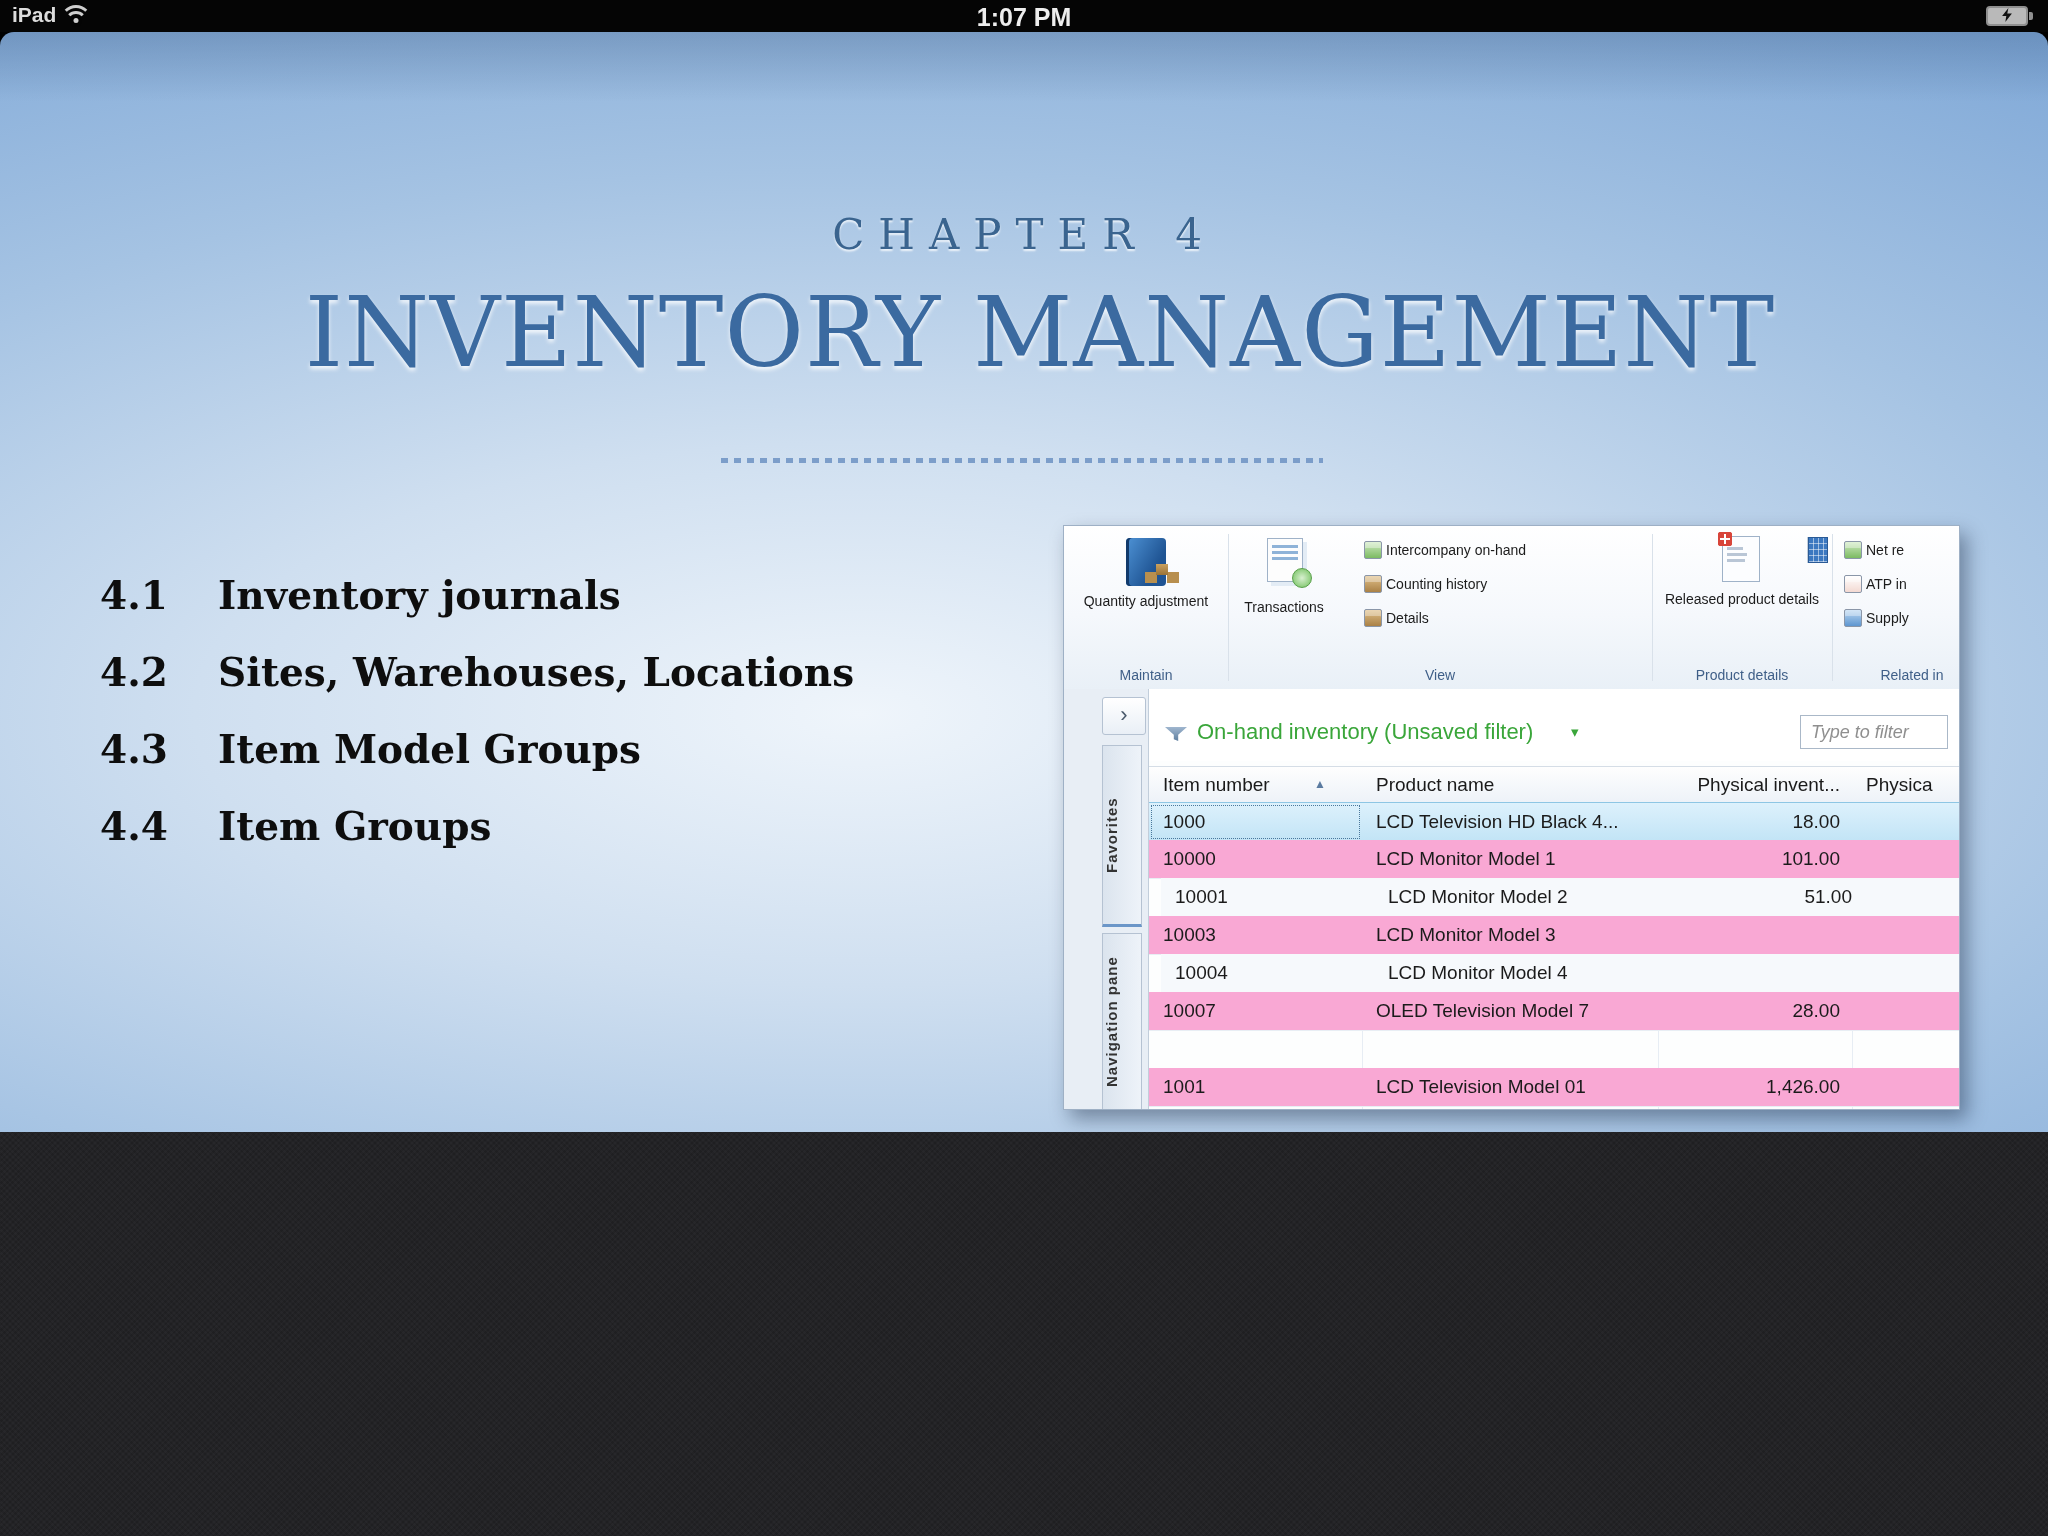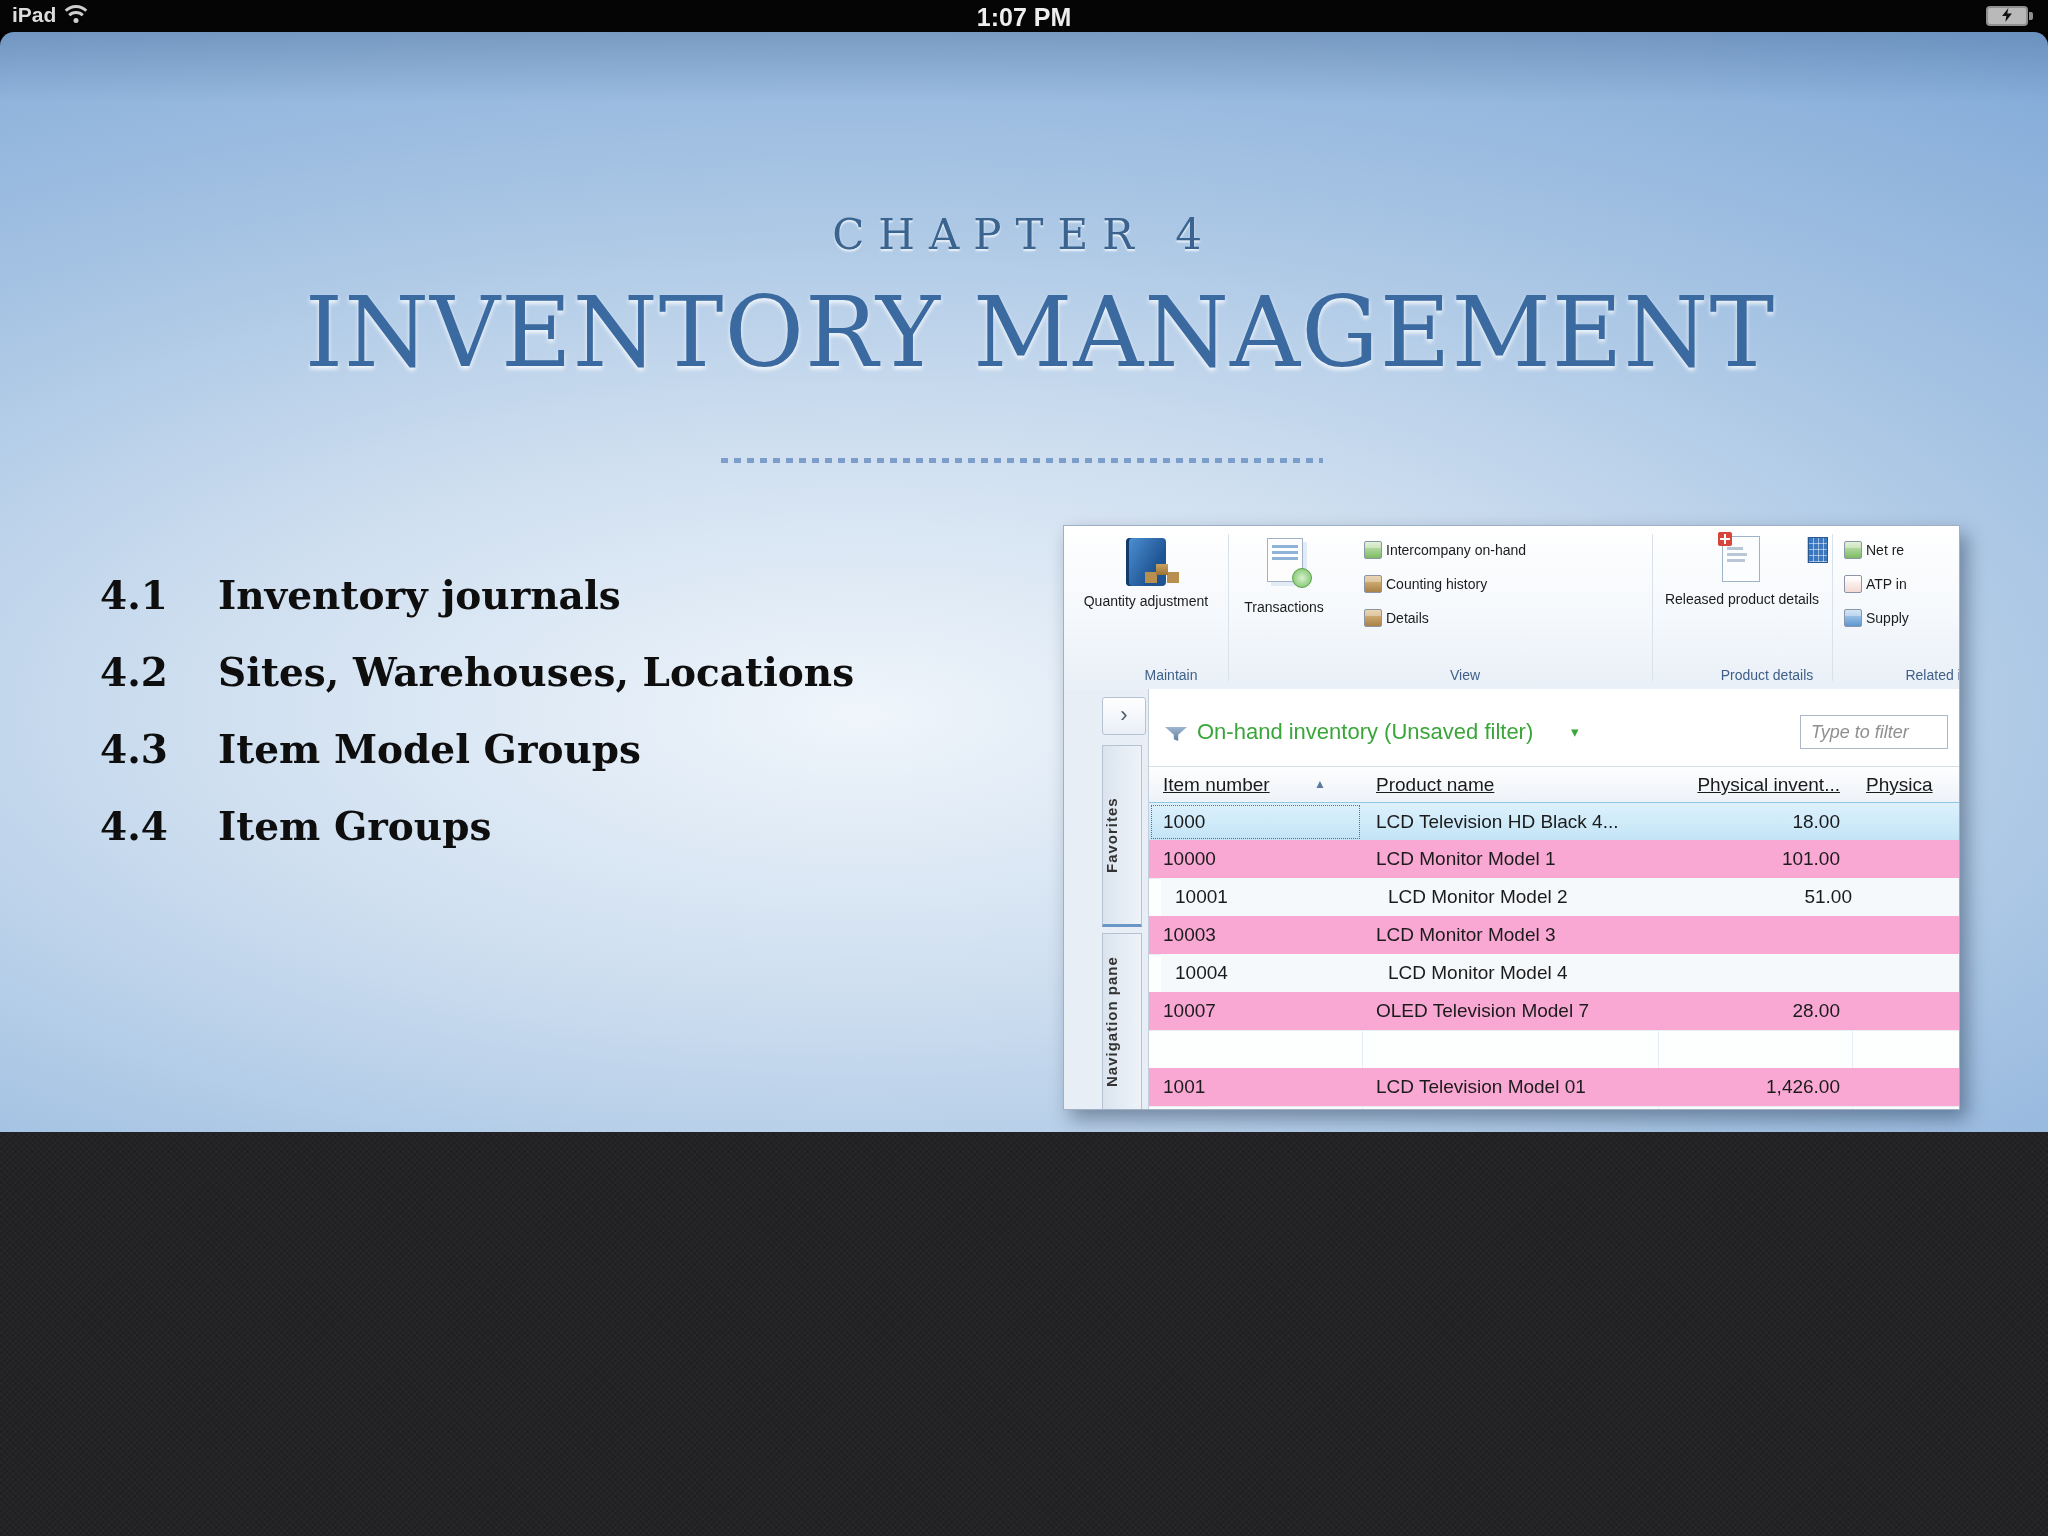--- a/index.html
+++ b/index.html
@@ -34,21 +34,21 @@
     background:repeating-linear-gradient(90deg,#6d92c3 0 7px,transparent 7px 13px);opacity:.85;}
   .toc-row{position:absolute;left:100px;width:950px;height:56px;cursor:pointer;}
   .toc-num{position:absolute;left:0;top:0;font-family:"DejaVu Serif",serif;font-weight:bold;font-size:39px;color:#0e0e0e;}
   .toc-label{position:absolute;left:118px;top:0;font-family:"DejaVu Serif",serif;font-weight:bold;font-size:39px;color:#0e0e0e;}
   
   .shot{position:absolute;left:1063px;top:493px;width:895px;height:583px;background:#fff;
     border:1px solid #9eb0c5;box-shadow:7px 9px 18px rgba(10,25,50,.4);overflow:hidden;font-family:"Liberation Sans",sans-serif;}
   .ribbon{position:absolute;left:0;top:0;width:895px;height:163px;
     background:linear-gradient(#ffffff,#f5f8fc 55%,#e9f0f7);border-bottom:1px solid #cdd8e4;}
   .rsep{position:absolute;top:8px;bottom:8px;width:1px;background:#d9e1ea;}
-  .grp-label{position:absolute;bottom:6px;text-align:center;font-size:14px;color:#3f5f88;padding-left:25px;}
+  .grp-label{position:absolute;bottom:6px;text-align:center;font-size:14px;color:#3f5f88;}
   .rlabel{position:absolute;text-align:center;font-size:14px;color:#1c1c1c;line-height:19px;}
   .ritem{position:absolute;font-size:14px;color:#1c1c1c;}
   .ritem .mi{position:absolute;left:-22px;top:-1px;}
   .icon-book{position:absolute;width:40px;height:48px;border-radius:4px;
     background:linear-gradient(120deg,#4e93d6,#1f5493 70%);box-shadow:inset 3px 0 0 #123a6b;}
   .icon-boxes{position:absolute;width:22px;height:20px;
     background:linear-gradient(#caa15f,#9a7337);box-shadow:-11px 8px 0 #b88f4e, 11px 8px 0 #b88f4e;}
   .icon-doc{position:absolute;width:34px;height:42px;background:#fdfdfd;border:1px solid #9fb2c8;
     box-shadow:4px 4px 0 #e3ecf5;}
   .icon-doc i{position:absolute;left:4px;right:4px;height:3px;background:#8fb3d8;}
@@ -77,21 +77,21 @@
   .grid{position:absolute;left:84px;top:0;right:0;bottom:0;background:#fdfefe;border-left:1px solid #c2cedb;}
   .filterrow{position:absolute;left:0;right:0;top:0;height:72px;background:#fff;}
   .funnel{position:absolute;left:16px;top:38px;width:22px;height:14px;background:linear-gradient(#9fb6cf,#5f7f9f);
     clip-path:polygon(0 0,100% 0,60% 55%,60% 100%,40% 88%,40% 55%);}
   .filtertext{position:absolute;left:48px;top:30px;font-size:22px;color:#3aa63a;}
   .filtercaret{position:absolute;top:34px;font-size:15px;color:#3aa63a;}
   .filterbox{position:absolute;left:651px;top:26px;width:148px;height:34px;border:1px solid #aab8c8;background:#fff;
     font-style:italic;font-size:18px;color:#8f8f8f;line-height:32px;padding-left:10px;box-sizing:border-box;}
   .headrow{position:absolute;left:0;right:0;top:77px;height:36px;background:linear-gradient(#fefefe,#edf2f8);
     border-top:1px solid #d5dde6;border-bottom:1px solid #cbd5e0;}
-  .hcell{position:absolute;top:7px;font-size:19px;color:#1a1a1a;text-decoration:underline;}
+  .hcell{position:absolute;top:7px;font-size:19px;color:#1a1a1a;}
   .sortarrow{position:absolute;left:165px;top:10px;font-size:12px;color:#5a7ba0;}
   .rowswrap{position:absolute;left:0;right:0;top:113px;bottom:0;}
   .colsep{position:absolute;top:0;bottom:0;width:1px;background:#e7edf4;}
   .trow{position:absolute;left:0;right:0;height:38px;border-bottom:1px solid #e8eef4;background:#f9a8d4;}
   .trow.alt{background:#f6f9fc;margin-left:12px;}
   .trow.sel{background:linear-gradient(#ddf1fc,#c2e4f6);border-top:1px solid #8ec6e4;border-bottom:1px solid #8ec6e4;}
   .trow.sel .c-item{outline:1px dotted #4a789c;outline-offset:-3px;}
   .tcell{position:absolute;top:8px;font-size:19px;color:#1b1b1b;white-space:nowrap;}
   .c-item{left:0;top:0;bottom:0;width:213px;padding:8px 0 0 14px;box-sizing:border-box;}
   .c-name{left:227px;}

